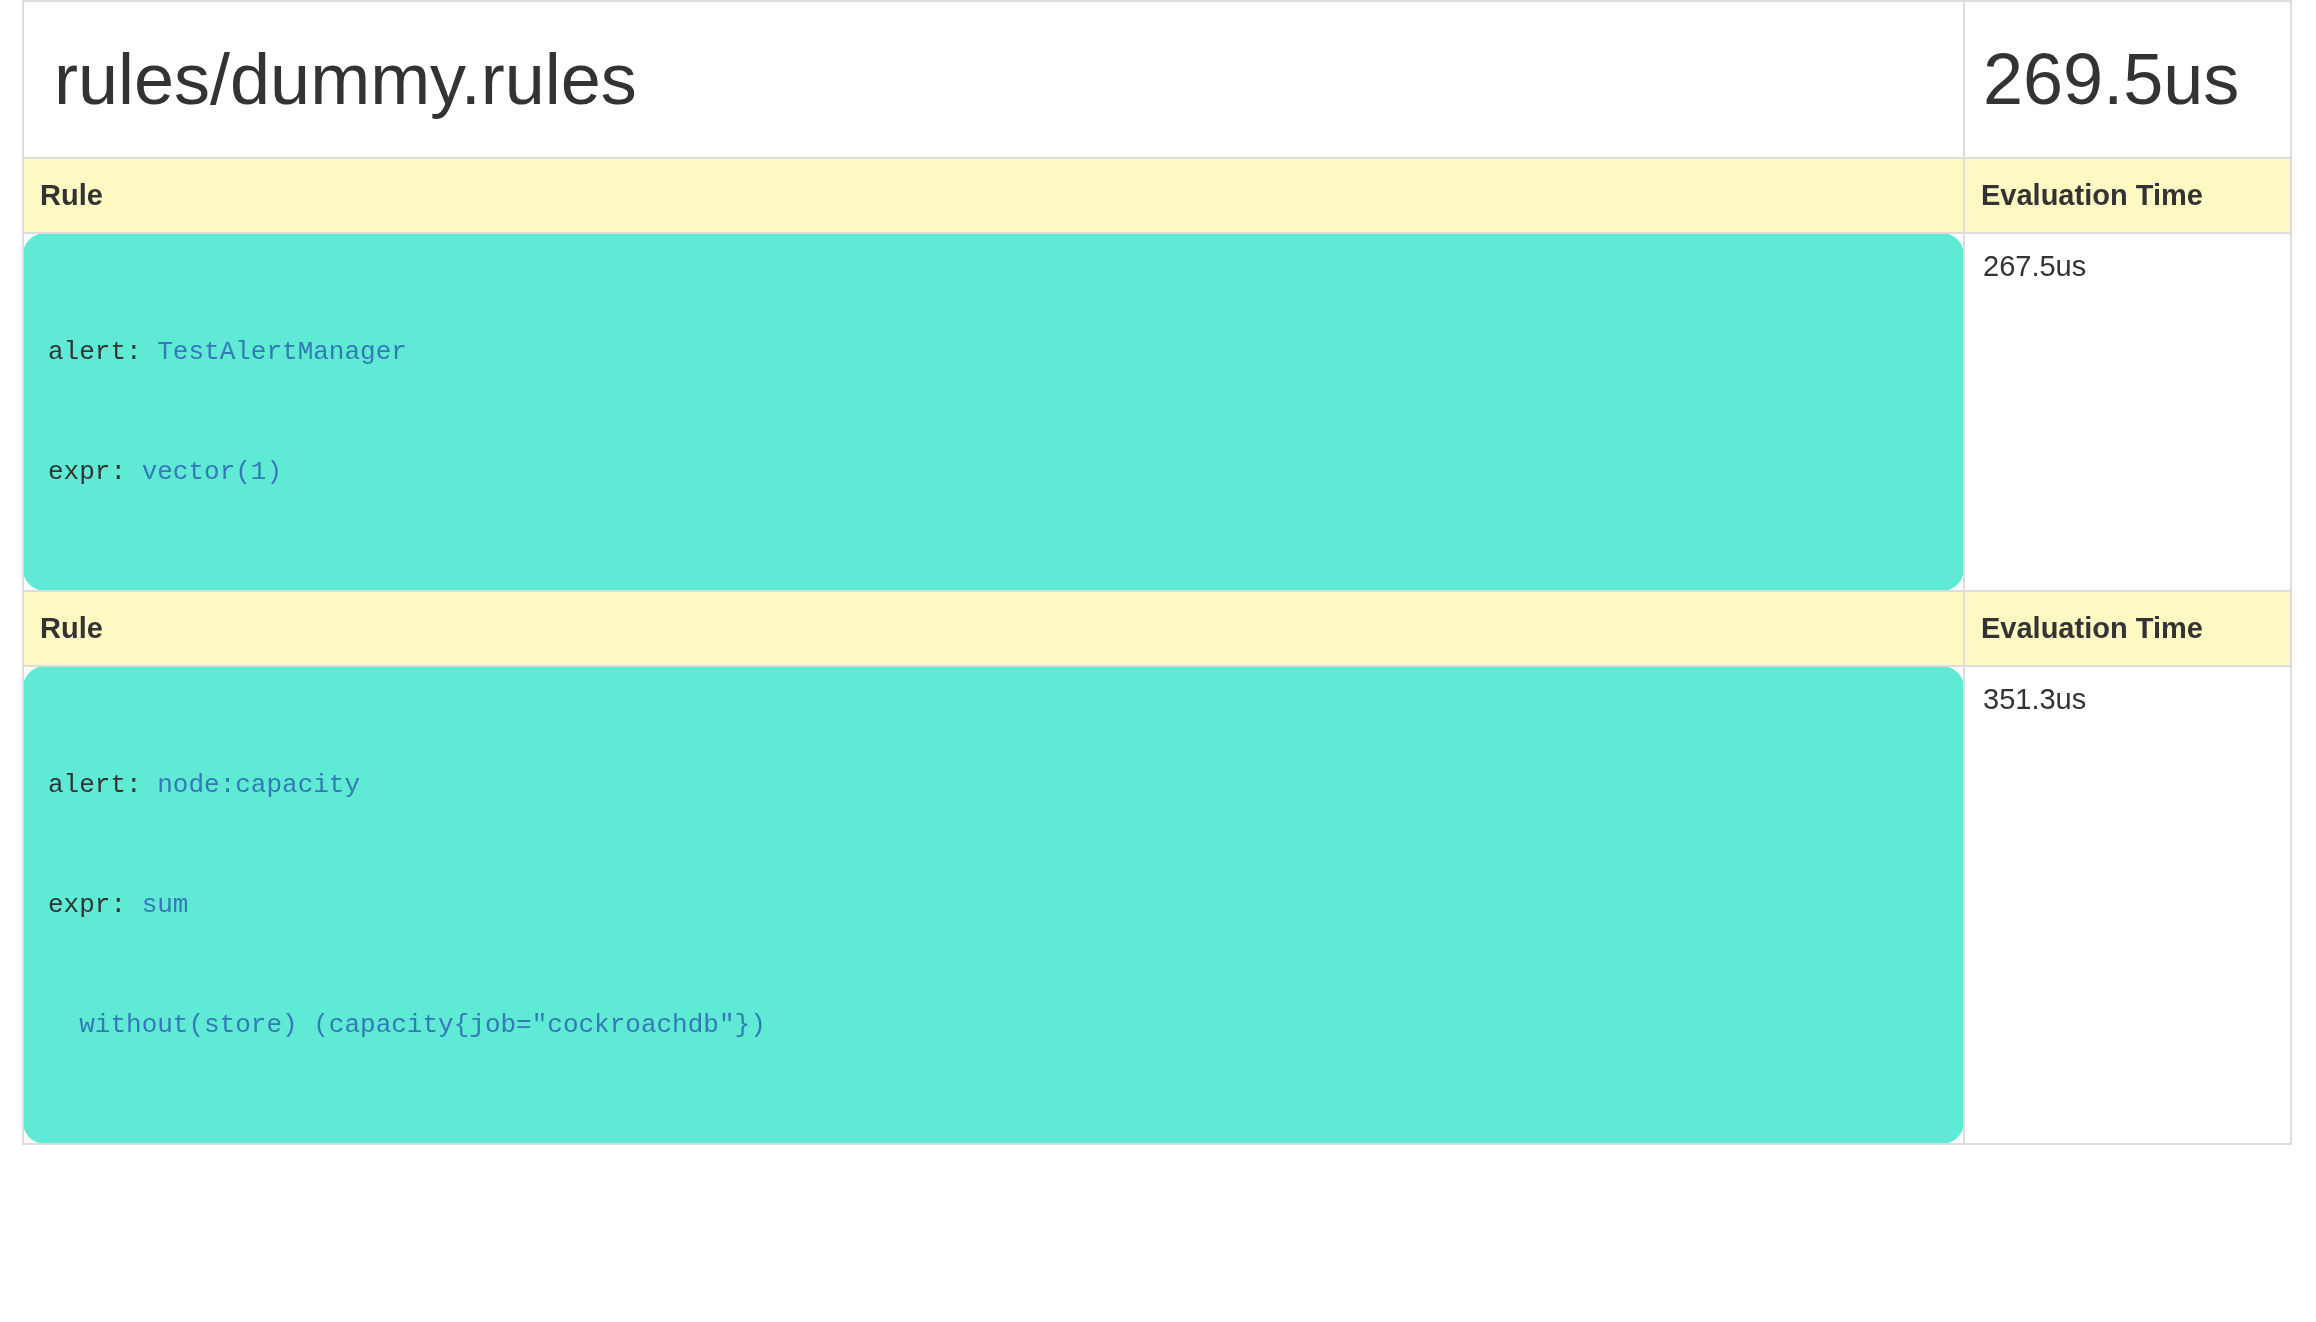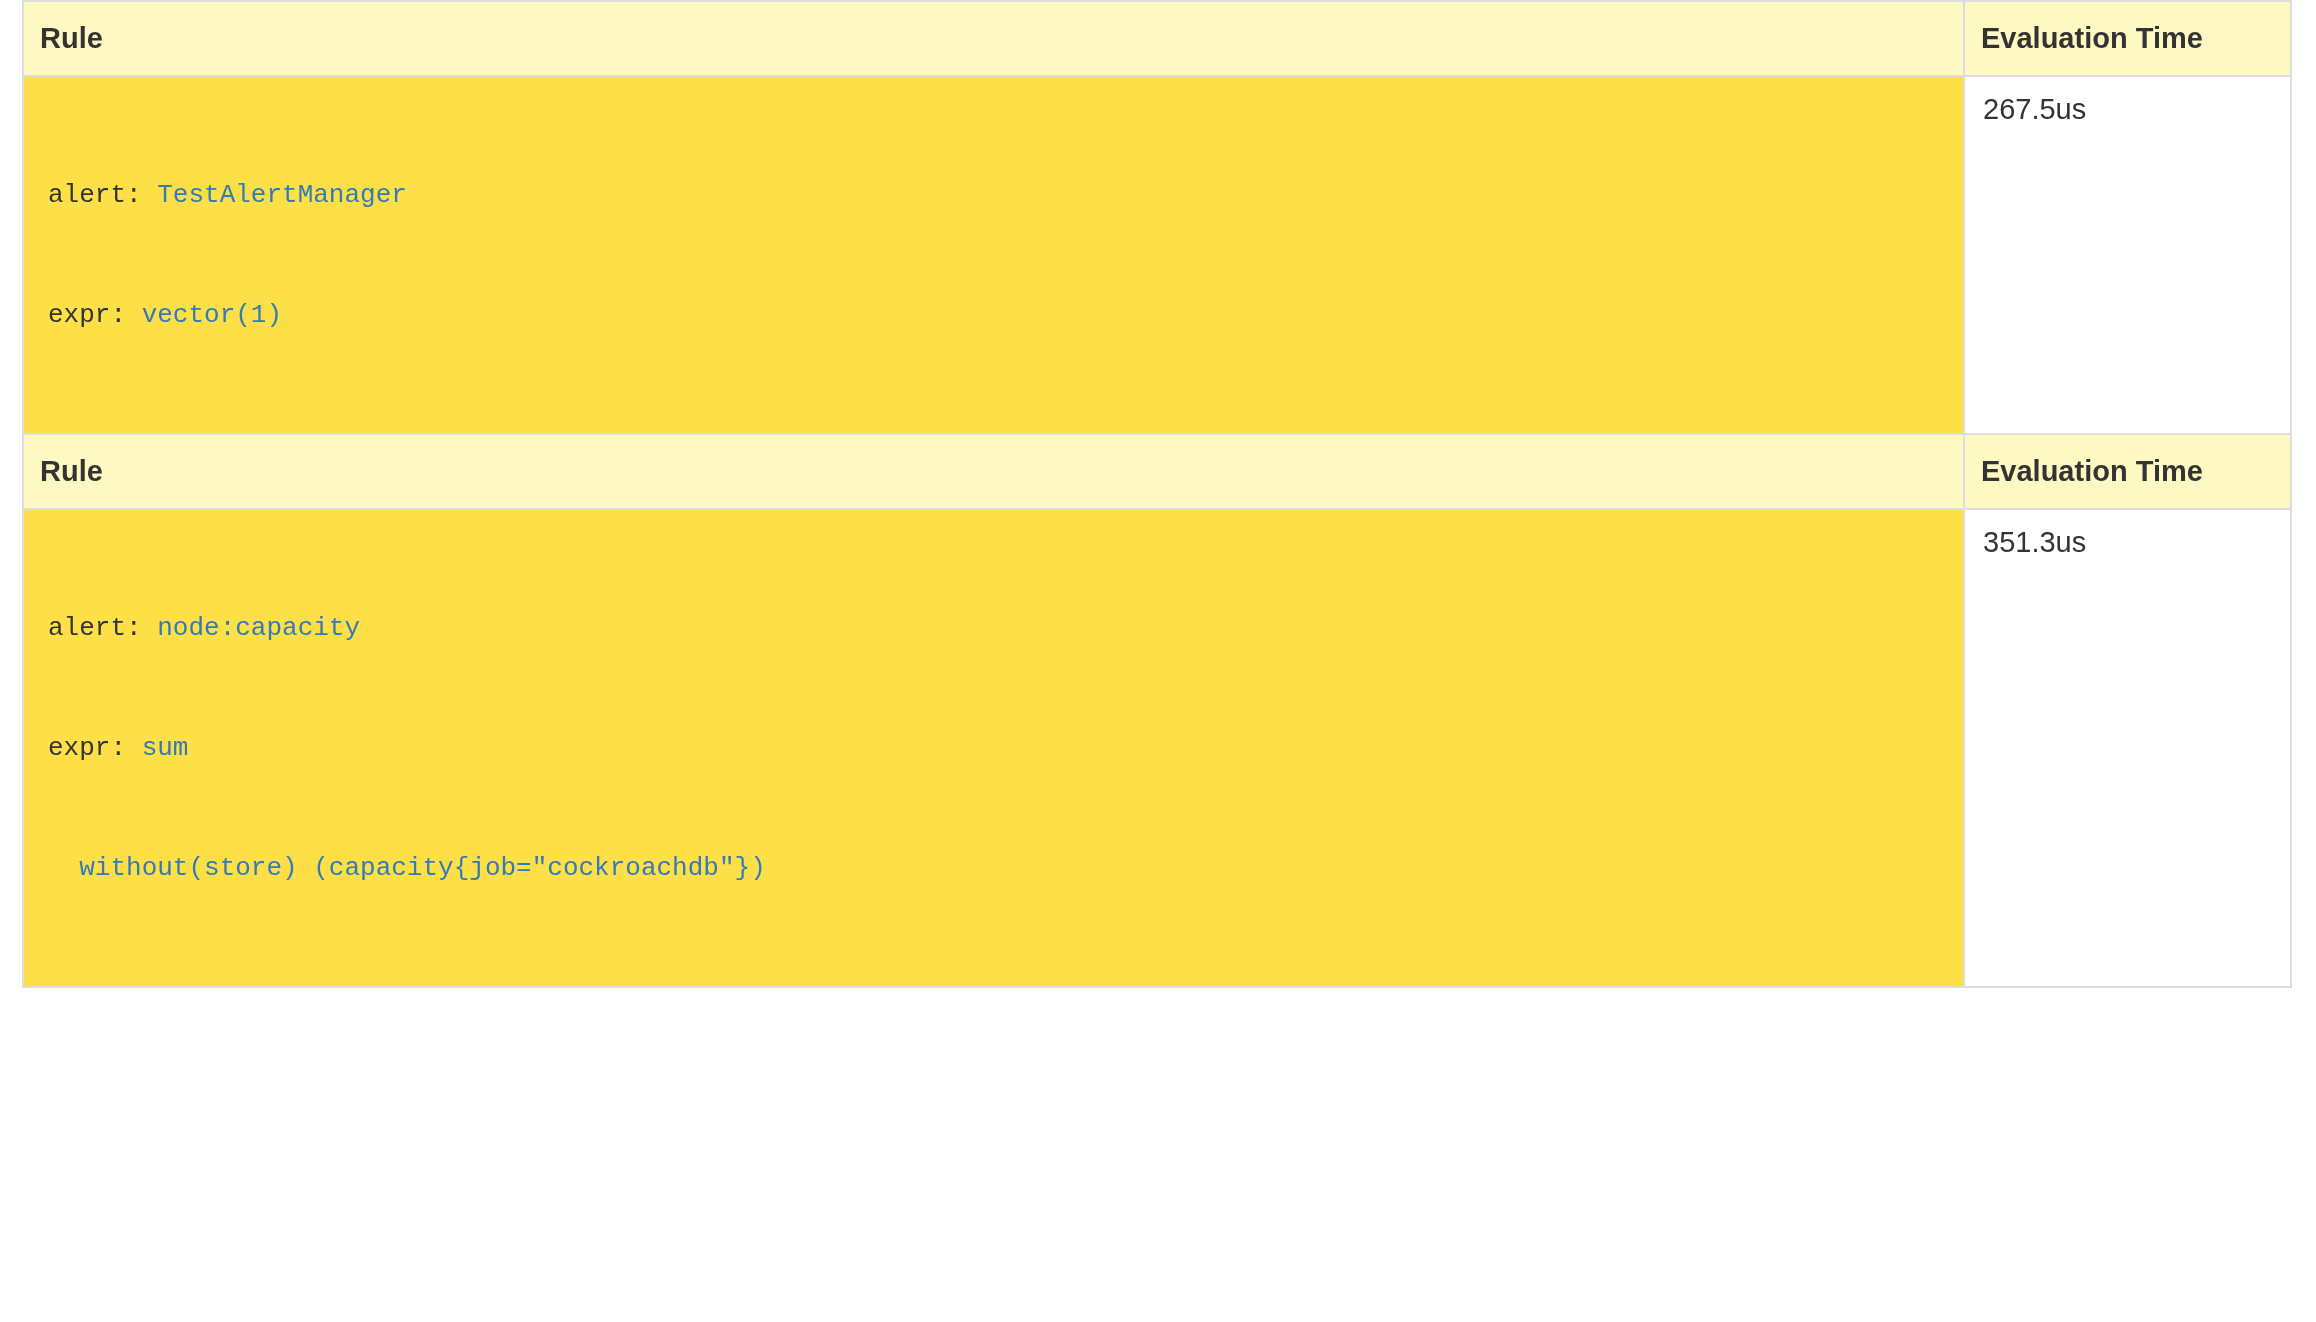--- a/index.html
+++ b/index.html
@@ -48,26 +48,27 @@
   
   th.col-head {
     font-size: 29px;
     font-weight: bold;
     color: #333;
     padding: 20px 16px;
     background: #fef9c3;
   }
   
   td.rule-cell {
-    background: #fde047;
+    background: #5eead4;
     padding: 18px 24px;
     font-family: "Liberation Mono", monospace;
     font-size: 26px;
     line-height: 40px;
     white-space: pre;
+    border-radius: 22px;
   }
   .code-line .k { color: #333; }
   .code-line a.v {
     color: #337ab7;
     text-decoration: none;
     cursor: pointer;
   }
   td.eval-cell {
     background: #fff;
     font-size: 29px;
@@ -81,20 +82,28 @@
 
 <div class="container">
 
   <table class="rules-table">
     <colgroup>
         <col class="col-rule">
         <col class="col-time">
       </colgroup>
 
     <tbody>
+        <tr>
+      <td class="file-cell">
+        <div class="h1">rules/dummy.rules</div>
+      </td>
+      <td class="file-time-cell">
+        <div class="h1">269.5us</div>
+      </td>
+    </tr>
     <tr>
       <th class="col-head">Rule</th>
       <th class="col-head">Evaluation Time</th>
     </tr>
     <tr>
       <td class="rule-cell">
         <div class="code-line"><span class="k">alert: </span><a class="v">TestAlertManager</a></div>
         <div class="code-line"><span class="k">expr: </span><a class="v">vector(1)</a></div>
       </td>
       <td class="eval-cell">267.5us</td>

